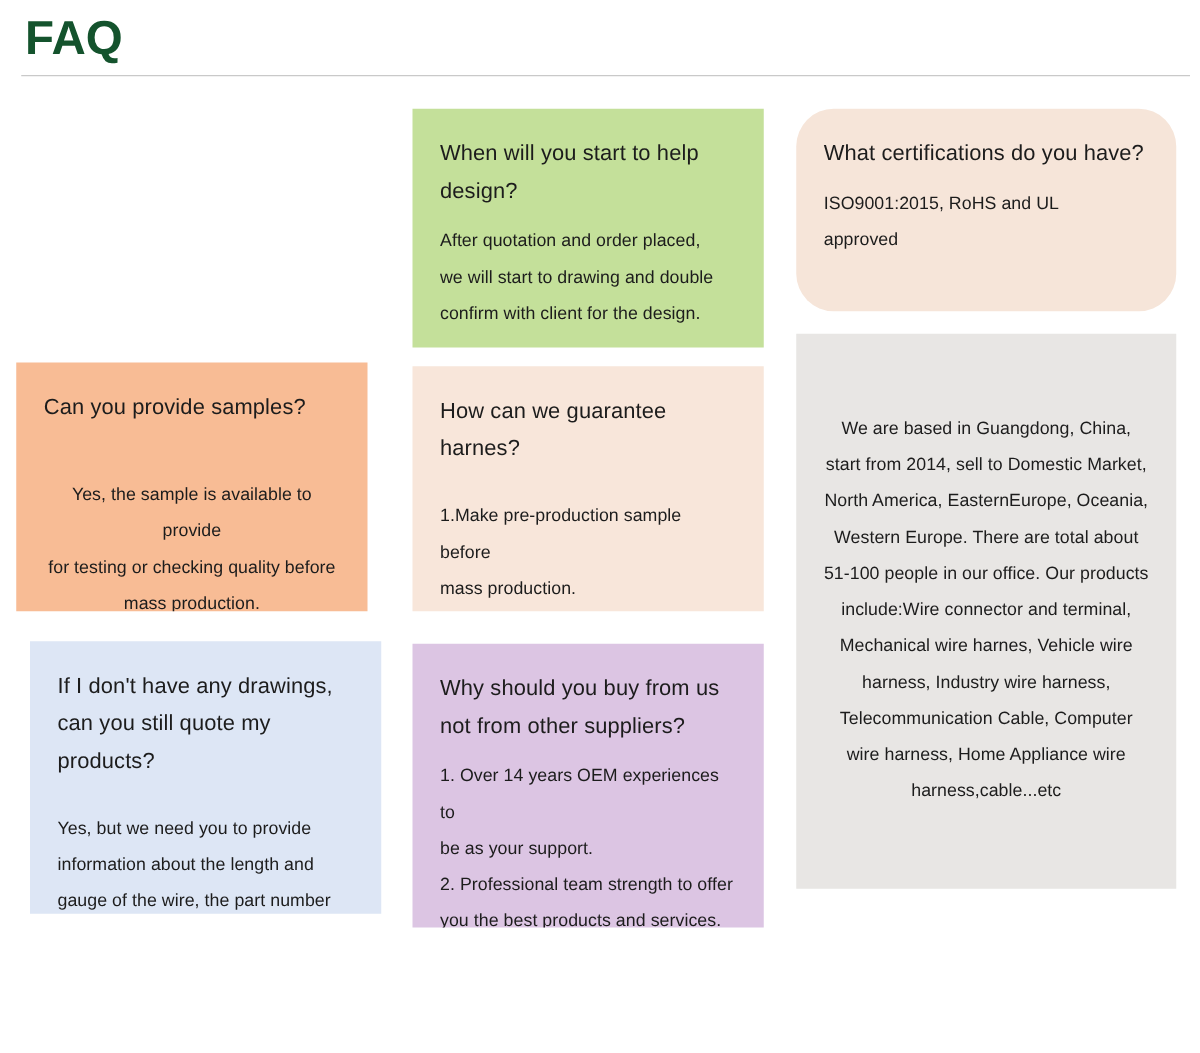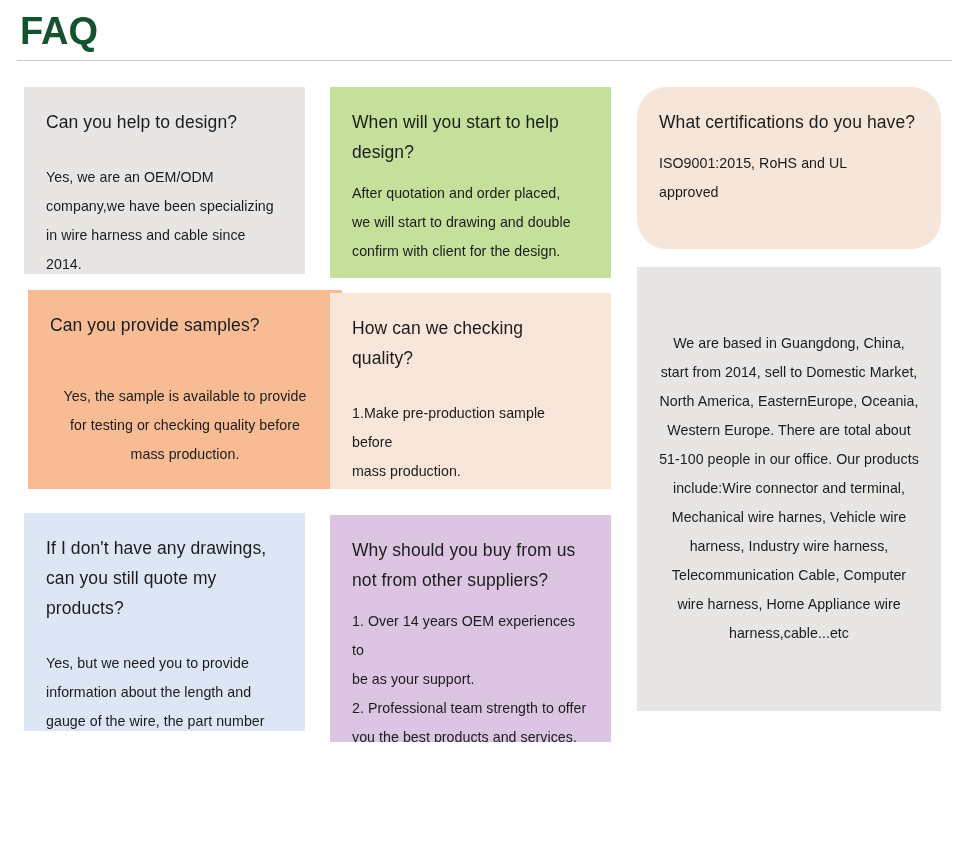--- a/index.html
+++ b/index.html
@@ -78,42 +78,36 @@
     white-space: pre-line;
   }
   .gap-sm .faq-answer { margin-top: 12px; }
   .gap-md .faq-answer { margin-top: 26px; }
   .gap-lg .faq-answer { margin-top: 42px; text-align: center; }
 
   
   #card-design   { left: 24px;  top: 87px;  width: 281px; height: 187px; }
   #card-when     { left: 330px; top: 87px;  width: 281px; height: 191px; }
   #card-cert     { left: 637px; top: 87px;  width: 304px; height: 162px; }
-  #card-samples  { left: 28px;  top: 290px; width: 314px; height: 199px; }
+  #card-samples  { left: 13px;  top: 290px; width: 281px; height: 199px; }
   #card-quality  { left: 330px; top: 293px; width: 281px; height: 196px; }
   #card-company  { left: 637px; top: 267px; width: 304px; height: 444px; }
   #card-drawings { left: 24px;  top: 513px; width: 281px; height: 218px; }
   #card-why      { left: 330px; top: 515px; width: 281px; height: 227px; }
 </style>
 </head>
 <body style="background: rgb(255, 255, 255);">
 
 <div class="page-header">
   <div class="page-title">FAQ</div>
   <div class="header-rule" style="background: rgb(201, 201, 201);"></div>
 </div>
 
 <div class="faq-board">
 
-  <div class="faq-card gap-md" id="card-design" style="background: rgb(232, 230, 228);">
-    <p class="faq-question">Can you help to design?</p>
-    <p class="faq-answer">Yes, we are an OEM/ODM
-company,we have been specializing
-in wire harness and cable since 2014.</p>
-  </div>
 
   <div class="faq-card gap-sm" id="card-when" style="background: rgb(196, 224, 154);">
     <p class="faq-question">When will you start to help design?</p>
     <p class="faq-answer">After quotation and order placed,
 we will start to drawing and double
 confirm with client for the design.</p>
   </div>
 
   <div class="faq-card gap-sm" id="card-cert" style="background: rgb(246, 229, 217); border-radius: 30px;">
     <p class="faq-question">What certifications do you have?</p>
@@ -122,21 +116,21 @@
   </div>
 
   <div class="faq-card gap-lg" id="card-samples" style="background: rgb(248, 188, 149);">
     <p class="faq-question">Can you provide samples?</p>
     <p class="faq-answer">Yes, the sample is available to provide
 for testing or checking quality before
 mass production.</p>
   </div>
 
   <div class="faq-card gap-md" id="card-quality" style="background: rgb(248, 230, 218);">
-    <p class="faq-question">How can we checking quality?</p>
+    <p class="faq-question">How can we guarantee harnes?</p>
     <p class="faq-answer">1.Make pre-production sample before
 mass production.
 2. Inspection before shipment.</p>
   </div>
 
   <div class="faq-card gap-lg" id="card-company" style="background: rgb(232, 230, 228);">
     <p class="faq-answer">We are based in Guangdong, China,
 start from 2014, sell to Domestic Market,
 North America, EasternEurope, Oceania,
 Western Europe. There are total about

